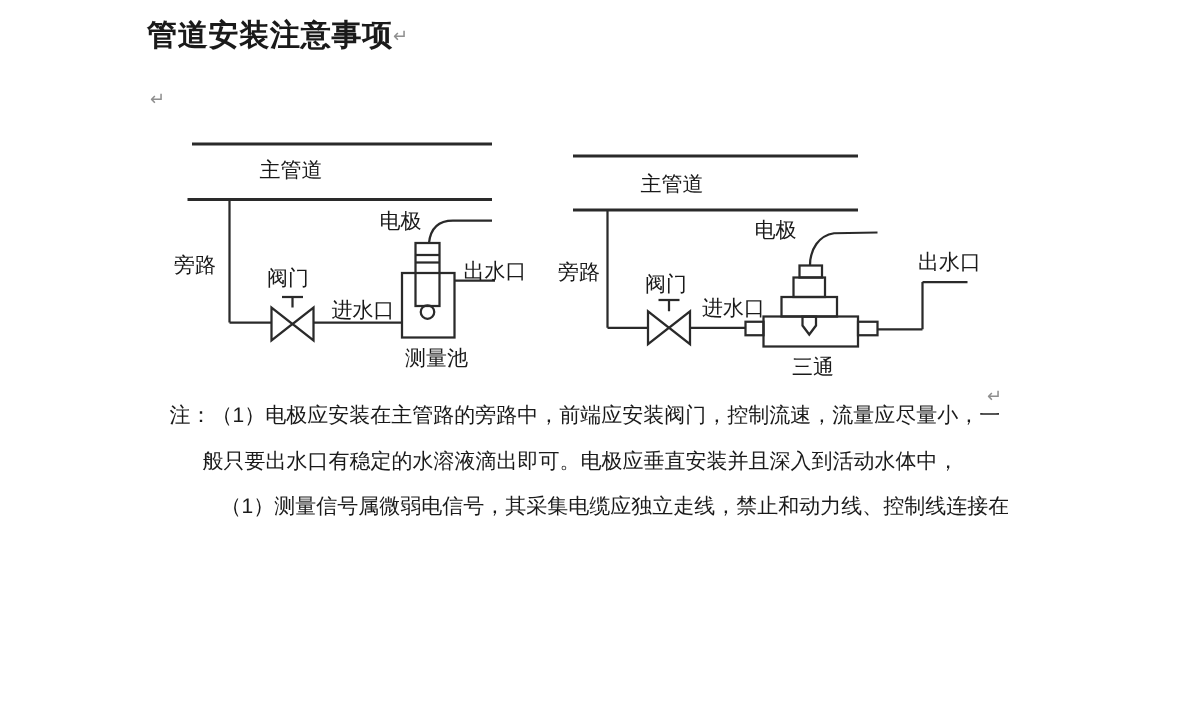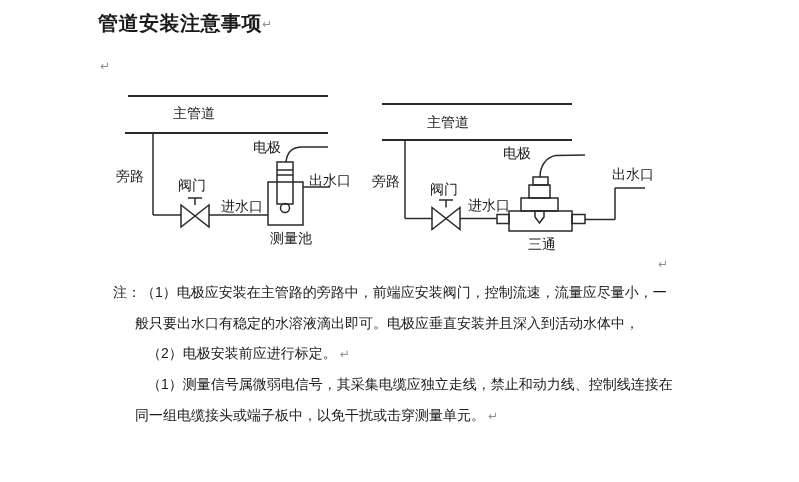--- a/index.html
+++ b/index.html
@@ -12,21 +12,21 @@
     font-size:20px; font-weight:bold; letter-spacing:0.5px; white-space:nowrap;
   }
   .pmark { position:absolute; color:#8f8f8f; font-size:12px; line-height:12px; }
   .pmark-inline { color:#8f8f8f; font-size:12px; margin-left:3px; }
   .diagram-svg { position:absolute; left:0; top:0; }
   .diagram-svg text { font-size:14px; fill:#1a1a1a; font-family:"Liberation Sans","DejaVu Sans",sans-serif; }
   .diagram-svg .ln { stroke:#2a2a2a; stroke-width:1.5; fill:none; }
   .diagram-svg .pipe { stroke:#2a2a2a; stroke-width:2; fill:none; }
   .diagram-svg .shape { stroke:#2a2a2a; stroke-width:1.5; fill:none; }
   .notes {
-    position:absolute; left:110px; top:277px;
+    position:absolute; left:110px; top:261px;
     font-size:14px; line-height:30.7px; white-space:nowrap;
   }
   .note-line { height:30.7px; }
   .ind-a { margin-left:3px; }
   .ind-b { margin-left:25px; }
   .ind-c { margin-left:37px; }
 </style>
 </head>
 <body>
 
@@ -110,18 +110,16 @@
       <line class="ln" x1="615" y1="219.5" x2="615" y2="188"></line>
       <line class="ln" x1="615" y1="188" x2="645" y2="188"></line>
       <text x="612" y="179">出水口</text>
       <text x="528" y="249">三通</text>
     </g>
   </svg>
 
   <div class="notes">
     <div class="note-line ind-a"><span>注：（1）电极应安装在主管路的旁路中，前端应安装阀门，控制流速，流量应尽量小，一</span></div>
     <div class="note-line ind-b"><span>般只要出水口有稳定的水溶液滴出即可。电极应垂直安装并且深入到活动水体中，</span></div>
-    <div class="note-line ind-c"><span>（2）电极安装前应进行标定。</span><span class="pmark-inline">↵</span></div>
     <div class="note-line ind-c"><span>（1）测量信号属微弱电信号，其采集电缆应独立走线，禁止和动力线、控制线连接在</span></div>
-    <div class="note-line ind-b"><span>同一组电缆接头或端子板中，以免干扰或击穿测量单元。</span><span class="pmark-inline">↵</span></div>
   </div>
 
 </div>
 
 </body></html>

